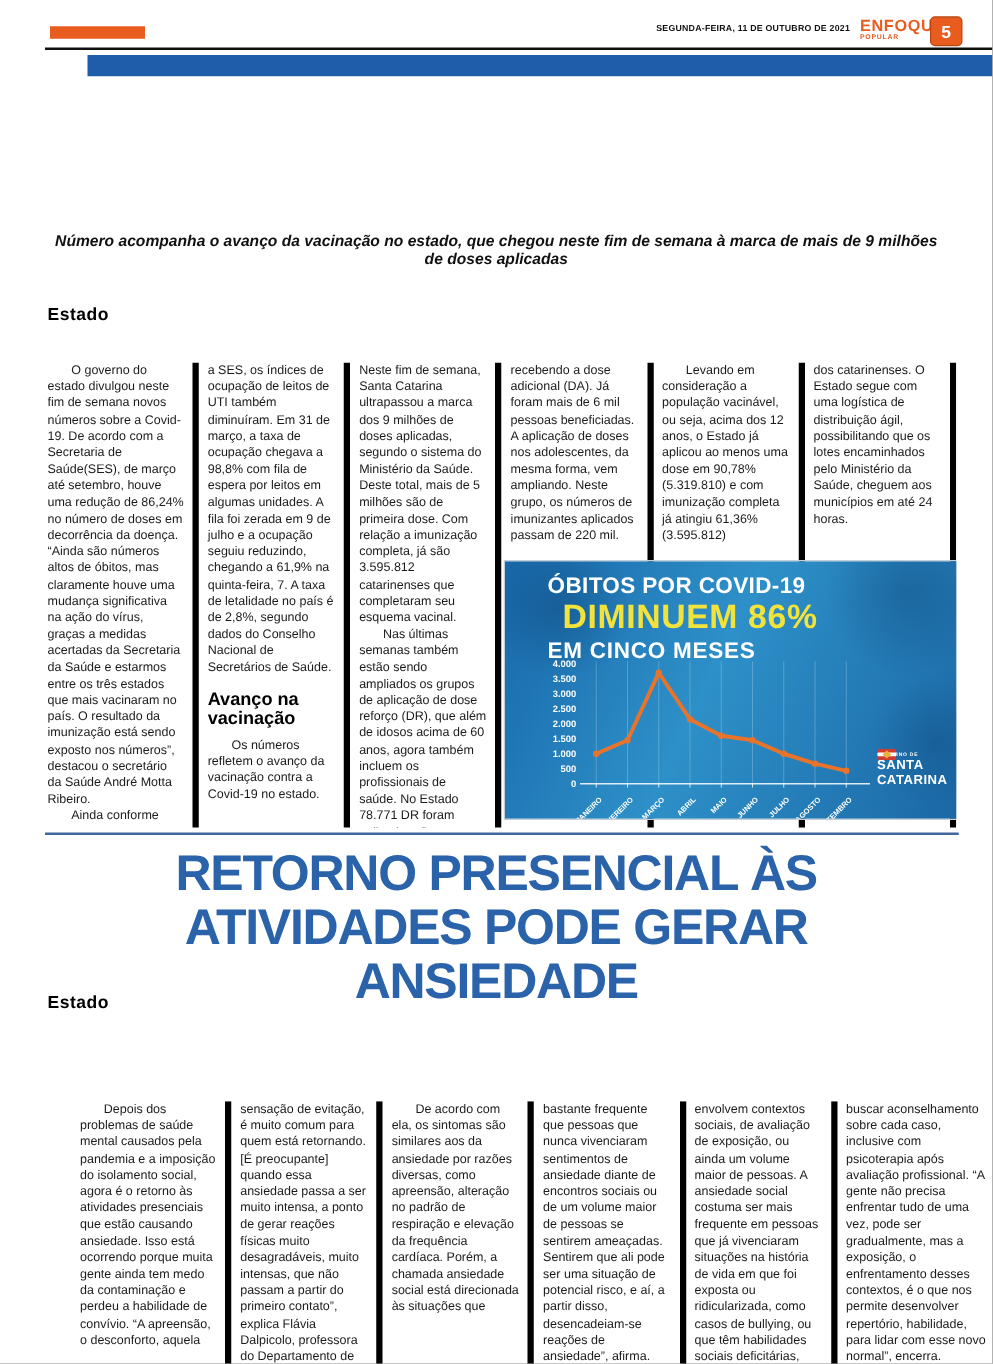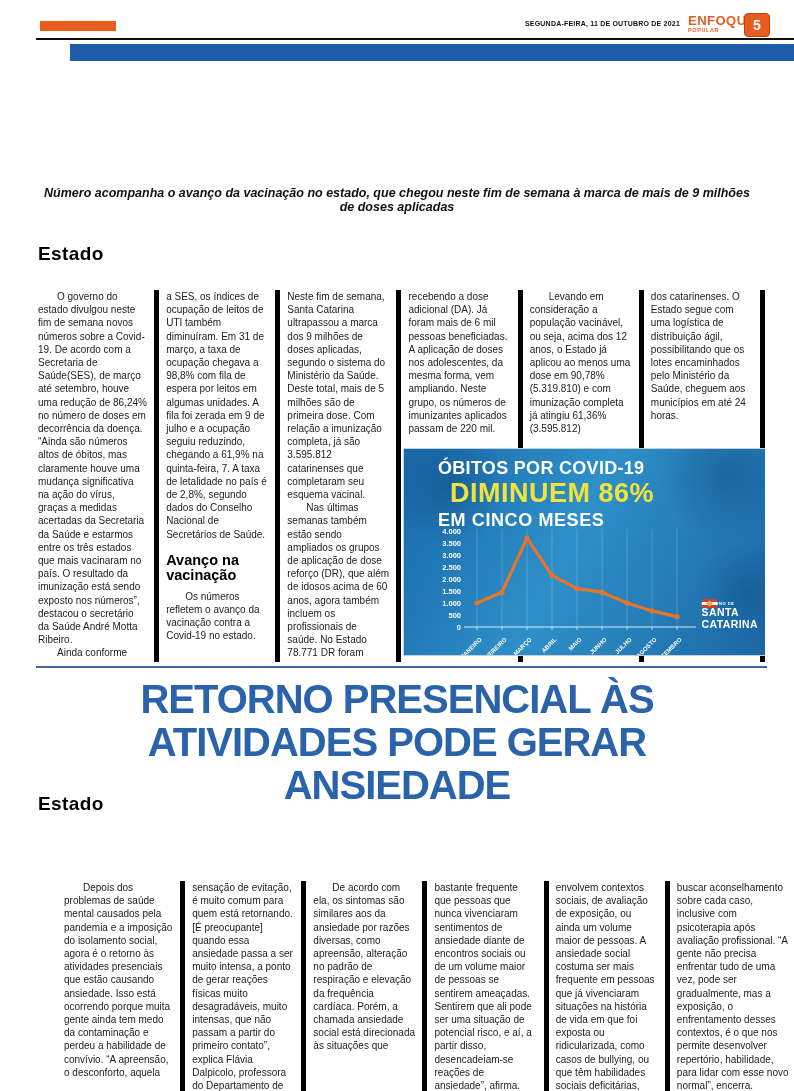--- a/index.html
+++ b/index.html
@@ -34,21 +34,21 @@
   .blue-bar{position:absolute;top:44px;left:70px;right:0;height:17px;background:var(--bar-blue);}
   
   .headline1{
     position:absolute;top:70px;left:40px;width:714px;margin:0;text-align:center;
     font-size:45px;line-height:1.03;font-weight:bold;letter-spacing:-1.5px;color:var(--headline-blue);
   }
   .deck{
     position:absolute;top:186px;left:40px;width:714px;margin:0;text-align:center;
     font-size:12.5px;font-style:italic;font-weight:bold;color:#111;
   }
-  .kicker{position:absolute;left:38px;margin:0;font-size:19px;font-weight:bold;letter-spacing:.4px;color:#000;}
+  .kicker{position:absolute;left:38px;margin:0;font-size:14px;font-weight:bold;letter-spacing:.4px;color:#000;}
   .kicker1{top:243px;}
   .kicker2{top:793px;}
   .headline2{
     position:absolute;top:678px;left:40px;width:714px;margin:0;text-align:center;
     font-size:40px;line-height:1.07;font-weight:bold;letter-spacing:-1px;color:var(--headline-blue);
   }
   .divider{position:absolute;top:666px;left:36px;width:731px;height:2px;background:var(--divider-blue);}
   
   .cols{position:absolute;left:38px;width:727px;display:grid;grid-template-columns:repeat(6,1fr);overflow:hidden;}
   .art1{top:290px;height:372px;}

